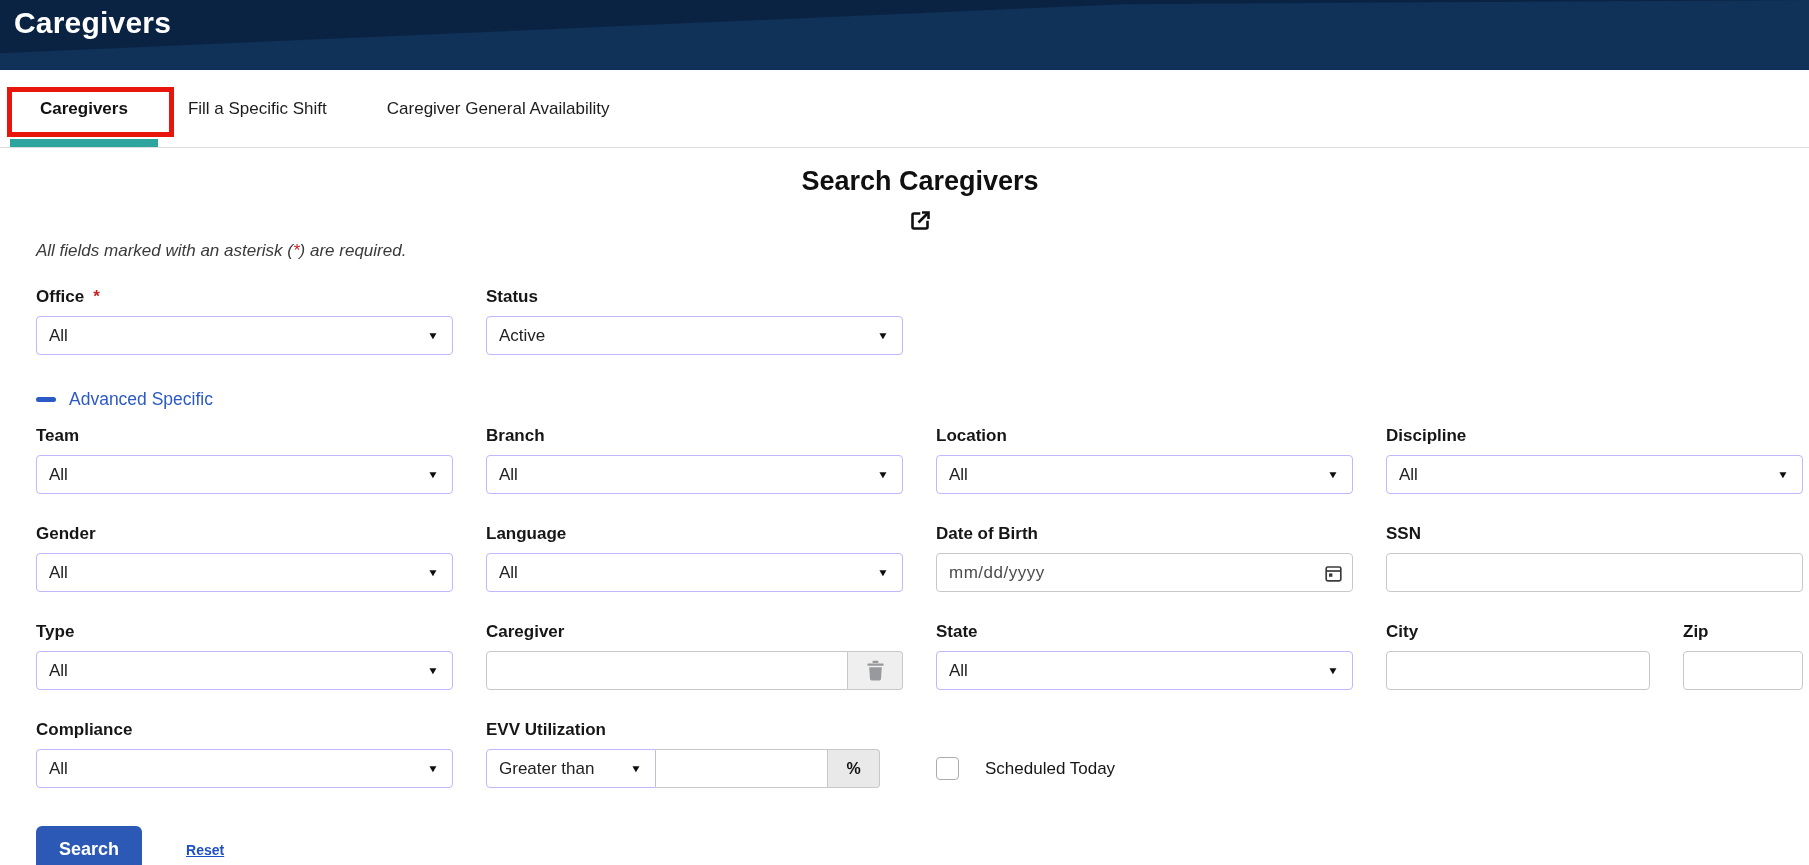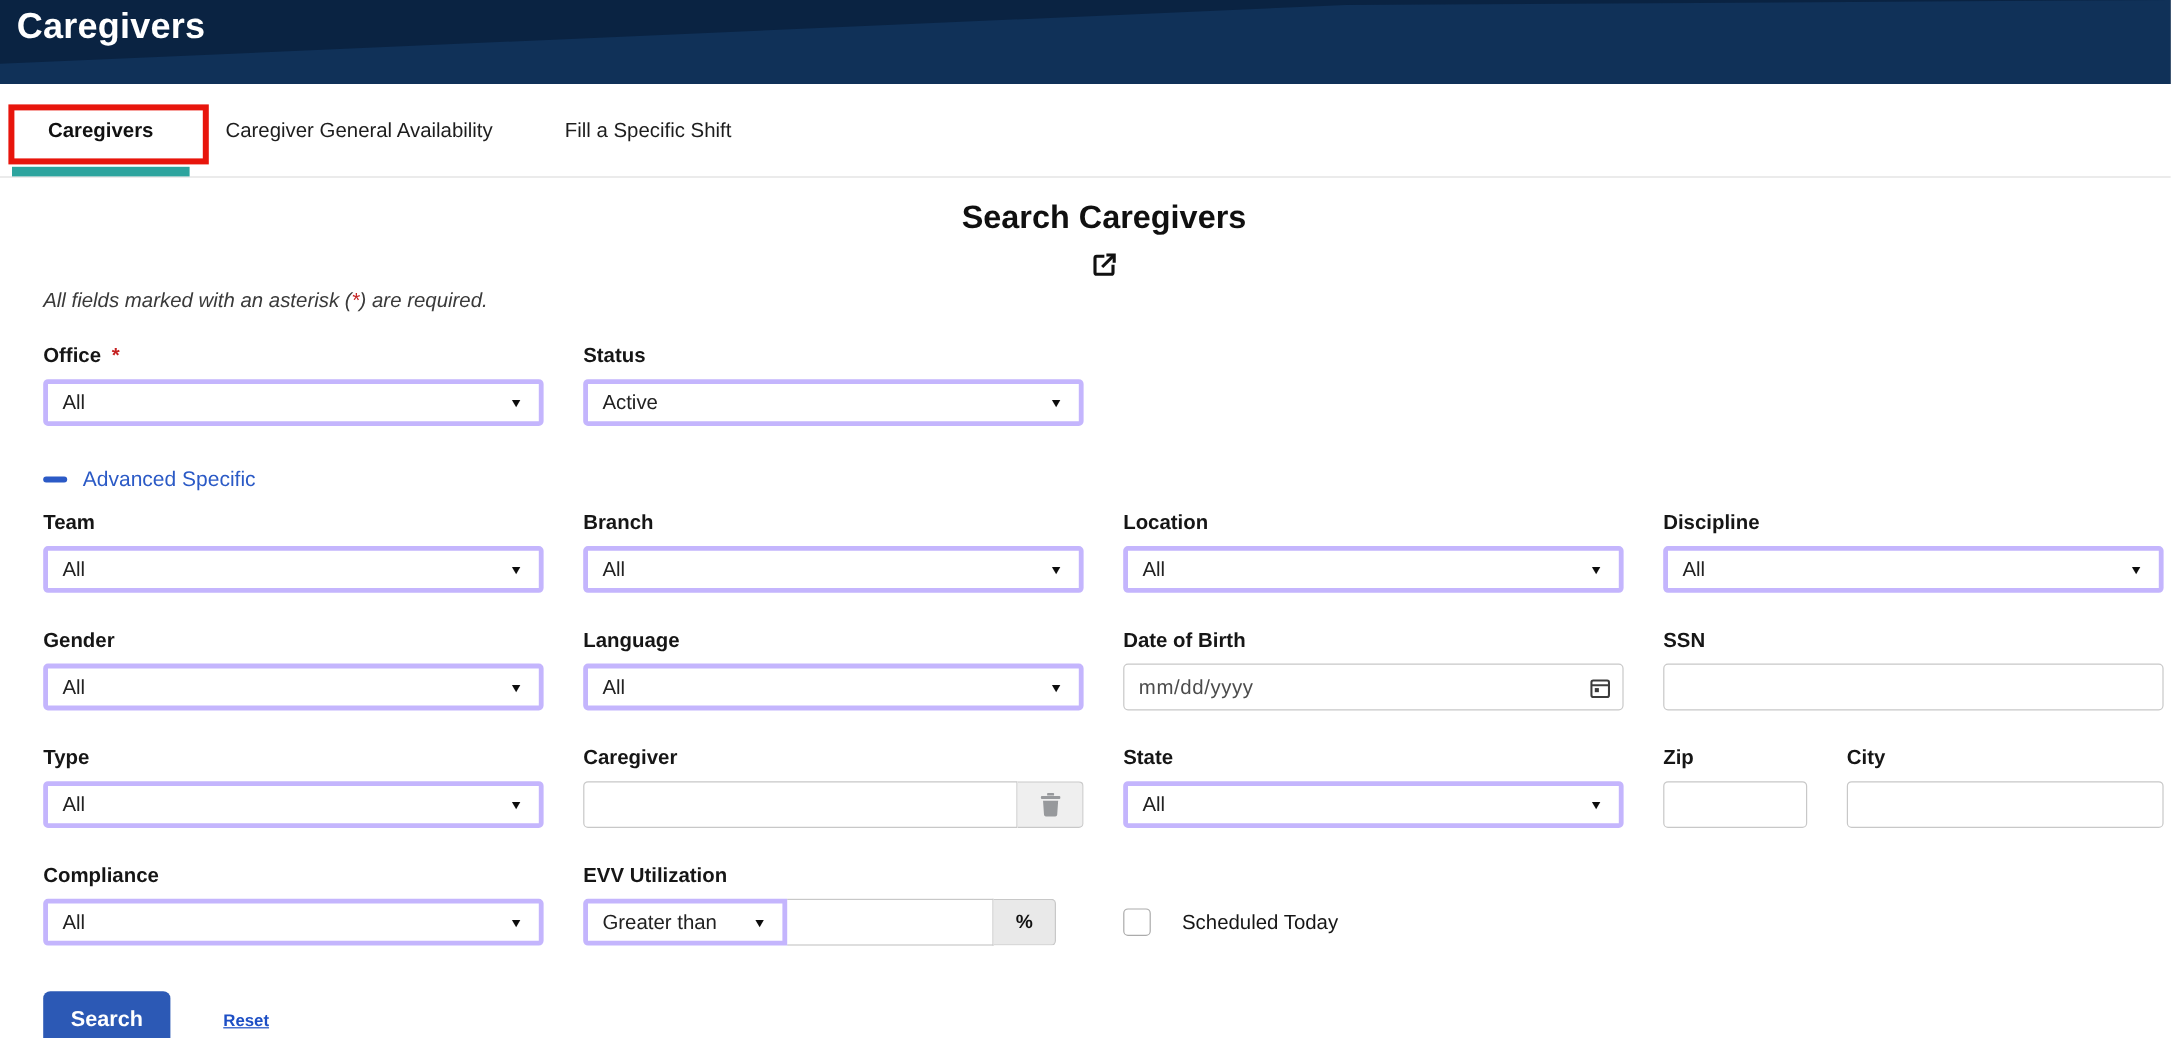--- a/index.html
+++ b/index.html
@@ -109,21 +109,21 @@
     color: #161616;
     margin-bottom: 9px;
     height: 20px;
     line-height: 20px;
   }
   .req-star { color: #c52222; font-weight: 700; margin-left: 9px; }
 
   .control {
     height: 39px;
     width: 100%;
-    border: 4px solid #c4b5fd;
+    border: 1px solid #c4b5fd;
     border-radius: 4px;
     background: #fff;
     font-size: 17px;
     color: #222;
     display: flex;
     align-items: center;
     padding: 0 12px;
   }
   .select { position: relative; cursor: pointer; user-select: none; }
   .select .arrow {
@@ -281,24 +281,24 @@
 
 <header class="app-header">
   <div class="app-title">Caregivers</div>
 </header>
 
 <nav class="tabbar">
   <div class="tab active">
     <span>Caregivers</span>
   </div>
   <div class="tab">
+    <span>Fill a Specific Shift</span>
+  </div>
+  <div class="tab">
     <span>Caregiver General Availability</span>
-  </div>
-  <div class="tab">
-    <span>Fill a Specific Shift</span>
   </div>
   <div class="tab-annotation"></div>
 </nav>
 
 <main class="content">
 
   <div class="section-heading">
     <span>Search Caregivers</span>
     <span class="ext-icon">
       <svg width="21" height="21" viewBox="0 0 21 21" fill="none">
@@ -422,26 +422,26 @@
       </div>
     </div>
     <div class="field">
       <span class="field-label">State</span>
       <div class="control select">
         <span>All</span>
         <span class="arrow">▼</span>
       </div>
     </div>
     <div class="split">
+      <div class="field city-col">
+        <span class="field-label">City</span>
+        <input class="text-input" value="" style="">
+      </div>
       <div class="field zip-col">
         <span class="field-label">Zip</span>
-        <input class="text-input" value="" style="">
-      </div>
-      <div class="field city-col">
-        <span class="field-label">City</span>
         <input class="text-input" value="" style="">
       </div>
     </div>
   </div>
 
   <div class="grid row-n">
     <div class="field">
       <span class="field-label">Compliance</span>
       <div class="control select">
         <span>All</span>

